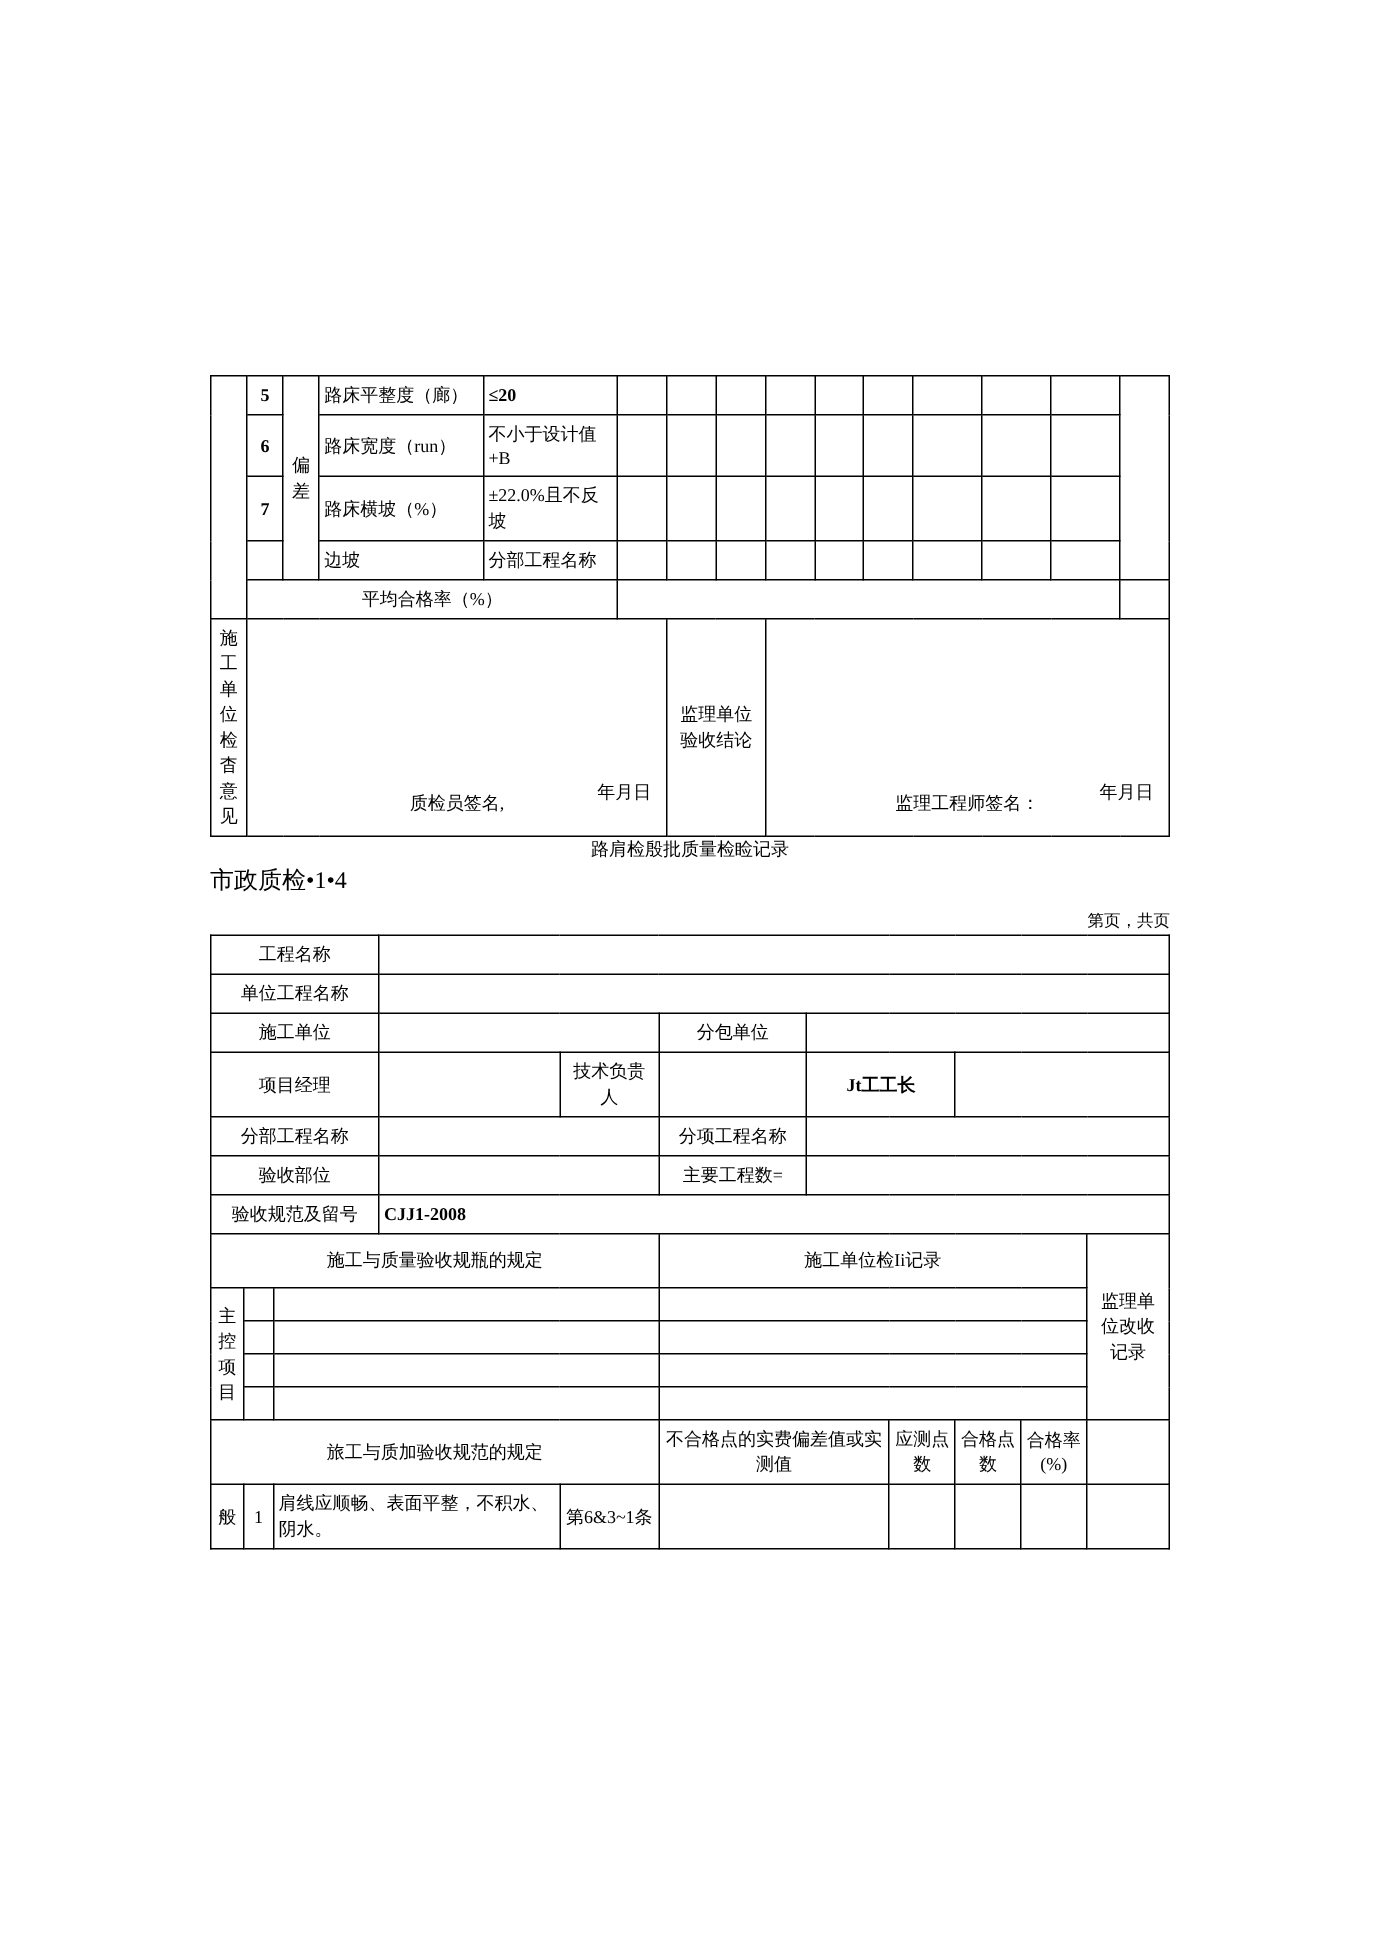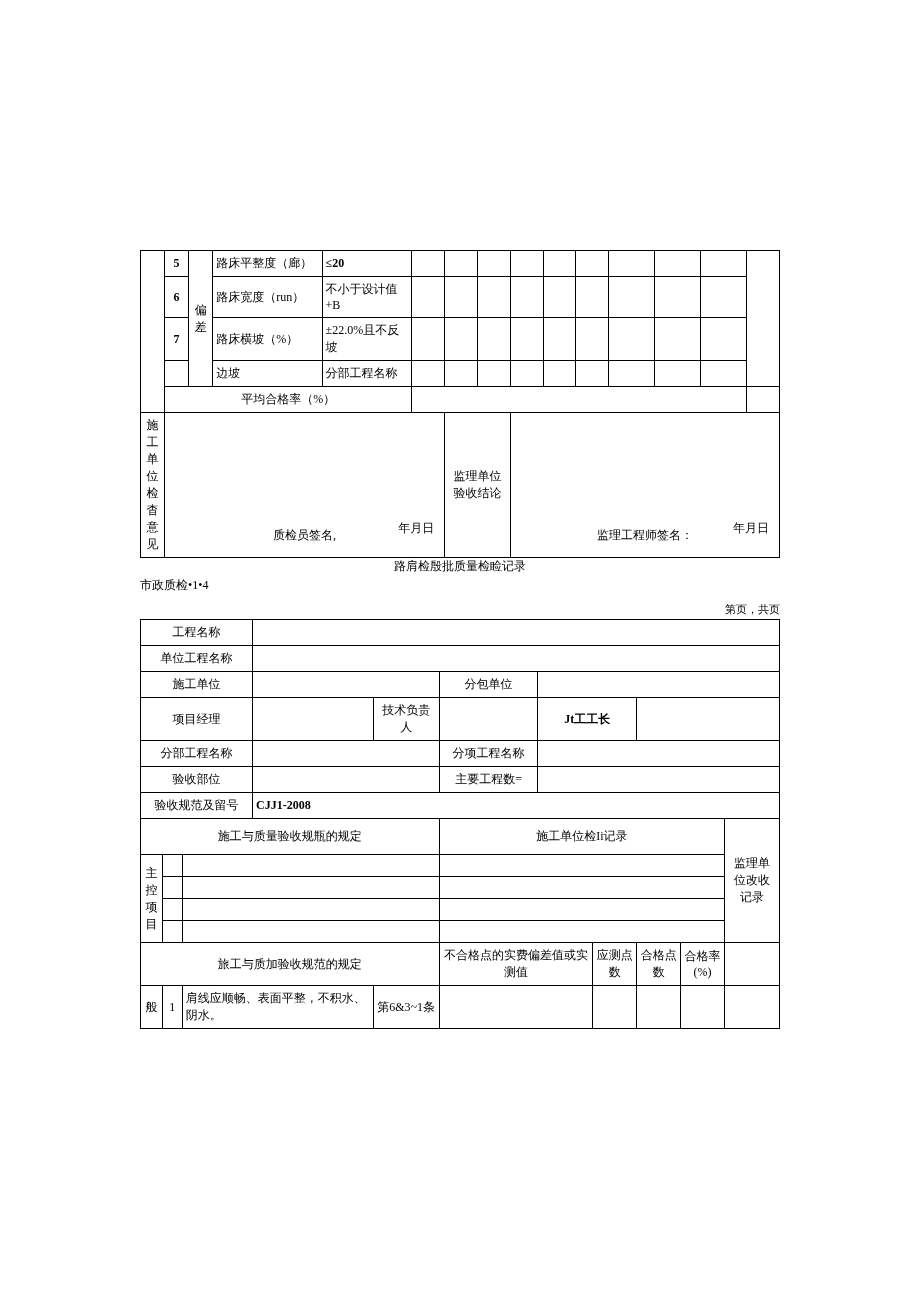--- a/index.html
+++ b/index.html
@@ -11,21 +11,21 @@
   width: 920px;
 }
 table { border-collapse: collapse; width: 100%; }
 td, th { border: 1px solid #000; padding: 4px 3px; vertical-align: middle; font-weight: normal; }
 .center { text-align: center; }
 .bold { font-weight: bold; }
 .sig-block { height: 110px; position: relative; vertical-align: bottom; }
 .sig-label { position: absolute; top: 50%; left: 50%; transform: translateX(-50%); margin-top: 42px; }
 .sig-date { position: absolute; bottom: 20px; right: 10px; margin-left: 19px; }
 .doc-title { text-align: center; font-size: 12px; margin: 0 0 2px 0; }
-.sub-label { font-size: 12px; margin: 2px 0 8px 0; }
+.sub-label { font-size: 16px; margin: 2px 0 8px 0; }
 .page-label { text-align: right; font-size: 11px; margin-bottom: 2px; }
 .thin-row td { height: 22px; }
 .tall-row td { height: 26px; }
 </style>
 </head>
 <body>
 
 <table>
   <colgroup>
     <col style="width:22px">

